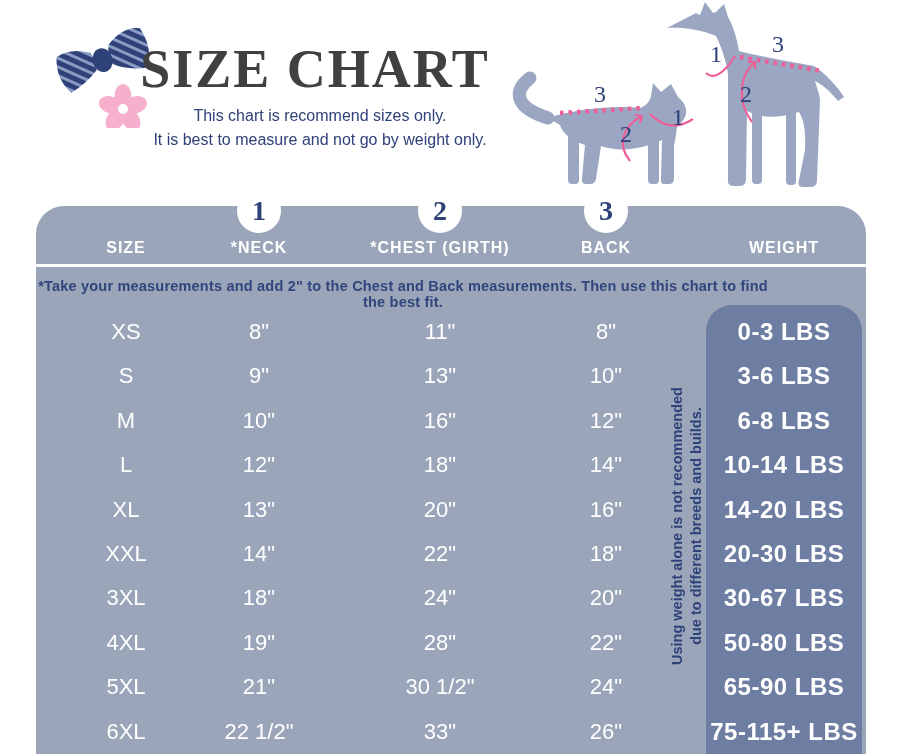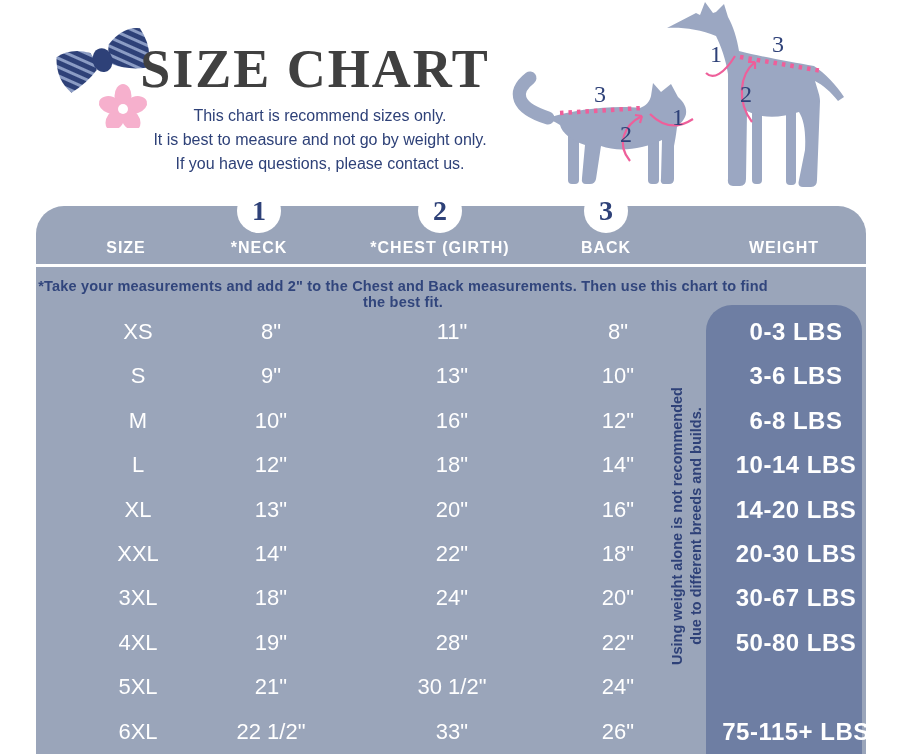--- a/index.html
+++ b/index.html
@@ -49,21 +49,21 @@
 
   .weight-panel { position:absolute; left:670px; top:99px; width:156px; height:449px;
     background:#6e7ea3; border-radius:26px 26px 0 0; }
 
   .vnote-box { position:absolute; left:626px; top:175px; width:50px; height:290px; }
   .vnote-inner { position:absolute; left:50%; top:50%;
     transform:translate(-50%,-50%) rotate(-90deg);
     white-space:nowrap; text-align:center; color:#2e4178; font-weight:bold;
     font-size:14.5px; line-height:19px; }
 
-  .rows { position:absolute; left:0; top:104px; width:830px;margin-left:12px; }
+  .rows { position:absolute; left:0; top:104px; width:830px; }
   .trow { position:relative; height:44.4px; }
   .cell { position:absolute; top:0; height:44.4px; line-height:44.4px; text-align:center;
     color:#ffffff; font-size:22px; font-weight:500; white-space:nowrap; }
   .cell.weight { font-size:24px; font-weight:bold; letter-spacing:0.5px; }
 </style>
 </head>
 <body>
 
 <div class="page">
 
@@ -86,21 +86,20 @@
       <ellipse cx="71" cy="68" rx="8.5" ry="12" fill="#f6b0cd" transform="rotate(216 71 81)"></ellipse>
       <ellipse cx="71" cy="68" rx="8.5" ry="12" fill="#f6b0cd" transform="rotate(288 71 81)"></ellipse>
       <circle cx="71" cy="81" r="5" fill="#ffffff"></circle>
     </g>
   </svg>
 
   <div class="page-title">SIZE CHART</div>
   <div class="subtitle">
     <div>This chart is recommend sizes only.</div>
     <div>It is best to measure and not go by weight only.</div>
-    <div>If you have questions, please contact us.</div>
   </div>
 
   <svg class="illo-svg" width="400" height="206" viewBox="0 0 400 206">
 
     <g fill="#9ba7c2">
       <path d="M30 78 C 12 92, 16 108, 48 118" fill="none" stroke="#9ba7c2" stroke-width="13" stroke-linecap="round"></path>
       <rect x="148" y="128" width="11" height="56" rx="4"></rect>
       <rect x="68" y="132" width="11" height="52" rx="4"></rect>
       <path d="M48 118
                C 75 109, 115 105, 140 108
@@ -240,20 +239,21 @@
         <span class="cell col2">19"</span>
         <span class="cell col3">28"</span>
         <span class="cell col4">22"</span>
         <span class="cell weight col5">50-80 LBS</span>
       </div>
       <div class="trow">
         <span class="cell col1">5XL</span>
         <span class="cell col2">21"</span>
         <span class="cell col3">30 1/2"</span>
         <span class="cell col4">24"</span>
+        <span class="cell weight col5">65-90 LBS</span>
       </div>
       <div class="trow">
         <span class="cell col1">6XL</span>
         <span class="cell col2">22 1/2"</span>
         <span class="cell col3">33"</span>
         <span class="cell col4">26"</span>
         <span class="cell weight col5">75-115+ LBS</span>
       </div>
     </div>
   </div>

